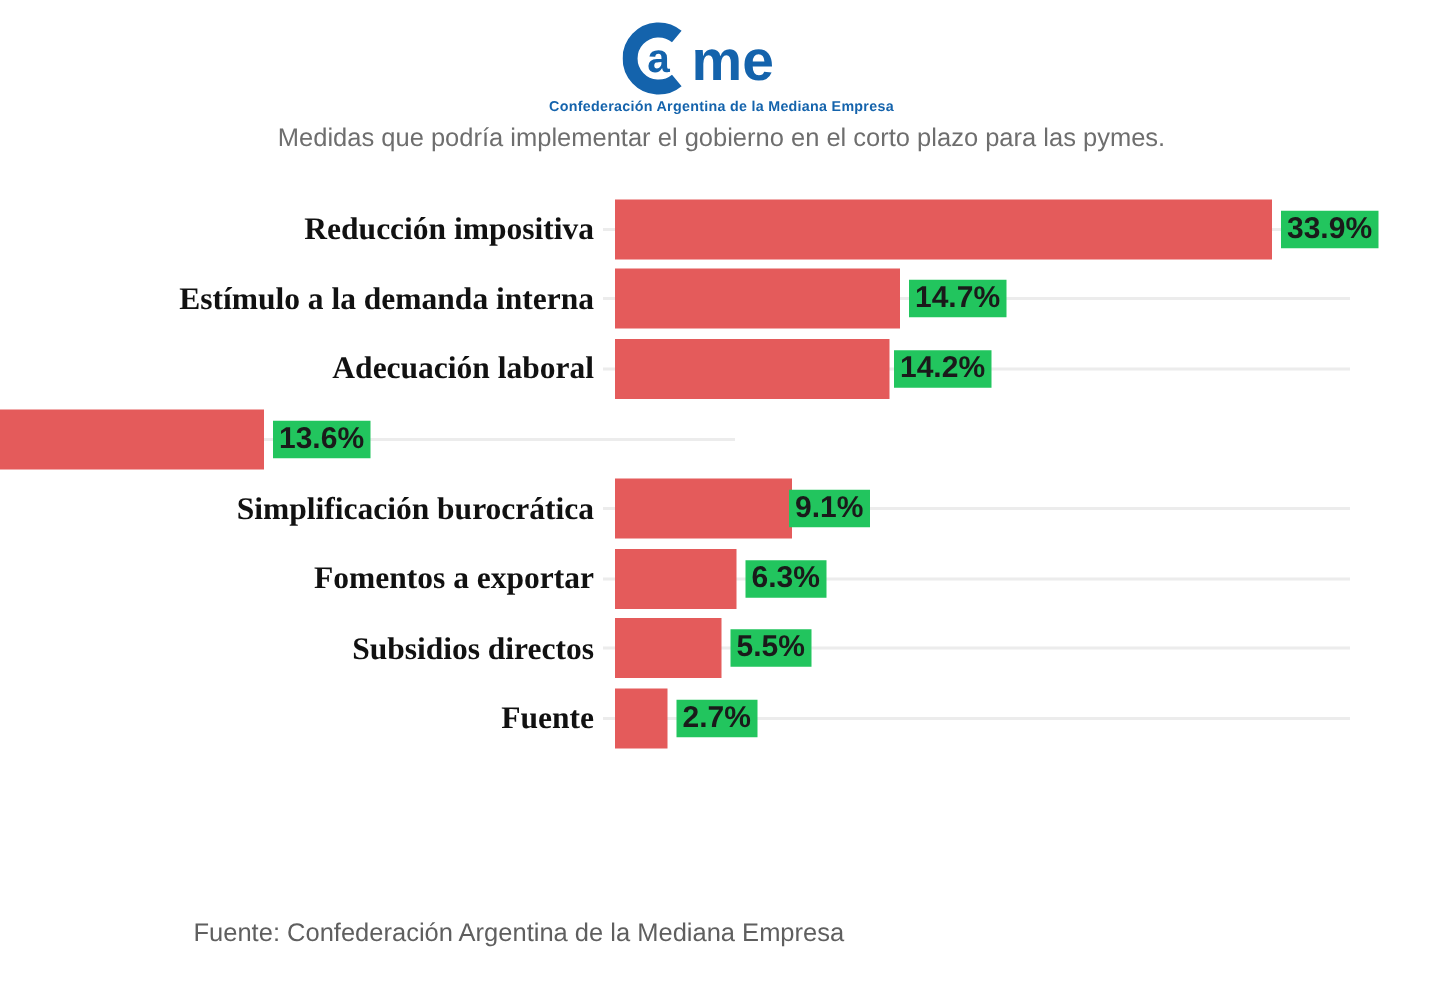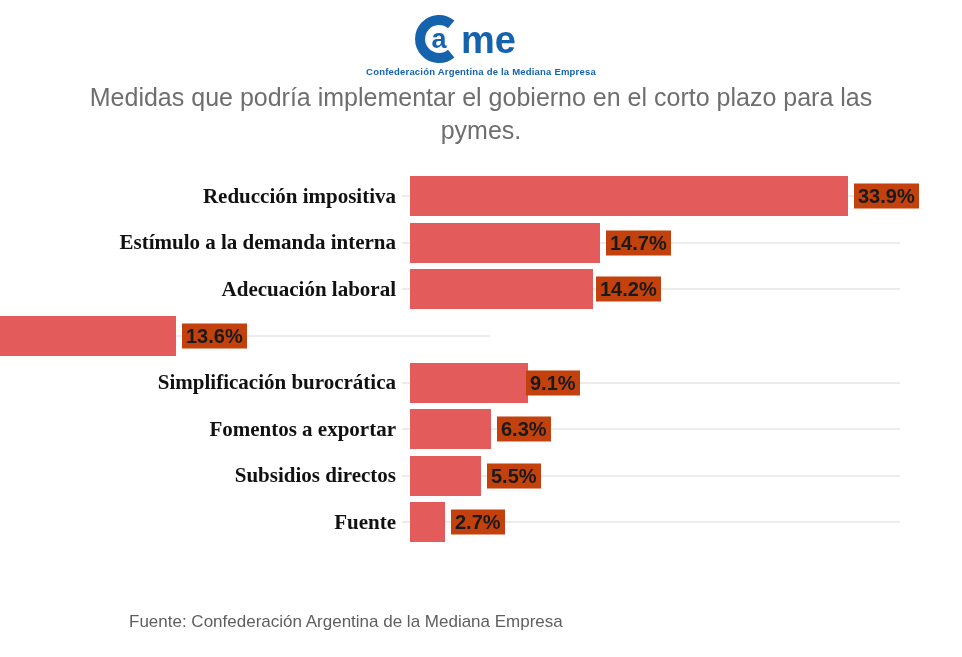--- a/index.html
+++ b/index.html
@@ -17,21 +17,21 @@
   .logo-tagline {
     font-size: 9.5px; font-weight: 700; letter-spacing: 0.2px;
     line-height: 12px; margin-top: 2px;
   }
   h1.title {
     margin: 10px 0 2px 0;
     font-size: 25px; font-weight: 700; color: #333333; letter-spacing: 0.2px;
   }
   .subtitle {
     margin: 2px auto 0 auto; max-width: 810px;
-    font-size: 25px; font-weight: 400; color: #6e6e6e; line-height: 1.32;
+    font-size: 17px; font-weight: 400; color: #6e6e6e; line-height: 1.32;
   }
 
   
   .chart { margin-top: 26px; }
   .row { display: flex; align-items: center; height: 46.6px; }
   .cat-label {
     width: 396px; flex: 0 0 396px; padding-right: 14px; box-sizing: content-box;
     text-align: right; font-size: 21px; font-weight: 700; color: #111111;
     white-space: nowrap;
     font-family: Liberation Serif, serif;
@@ -41,21 +41,21 @@
     position: absolute; left: -8px; top: 50%; margin-top: -1px;
     width: 498px; height: 2px; z-index: 0;
   }
   .bar {
     position: absolute; left: 0; top: 50%; transform: translateY(-50%);
     height: 40px; z-index: 1;
   }
   .val {
     position: absolute; top: 50%; transform: translateY(-50%); z-index: 2;
     font-size: 20px; font-weight: 700; color: #1a1a1a;
-    background: #c2410c; padding: 1px 4px; white-space: nowrap; text-align: right;
+    background: #22c55e; padding: 1px 4px; white-space: nowrap; text-align: right;
   }
 
   
   footer {
     position: absolute; left: 100px; top: 612px;
     font-size: 17px; color: #5f5f5f; font-weight: 400; margin-left: 29px;
   }
 </style>
 </head>
 <body>

